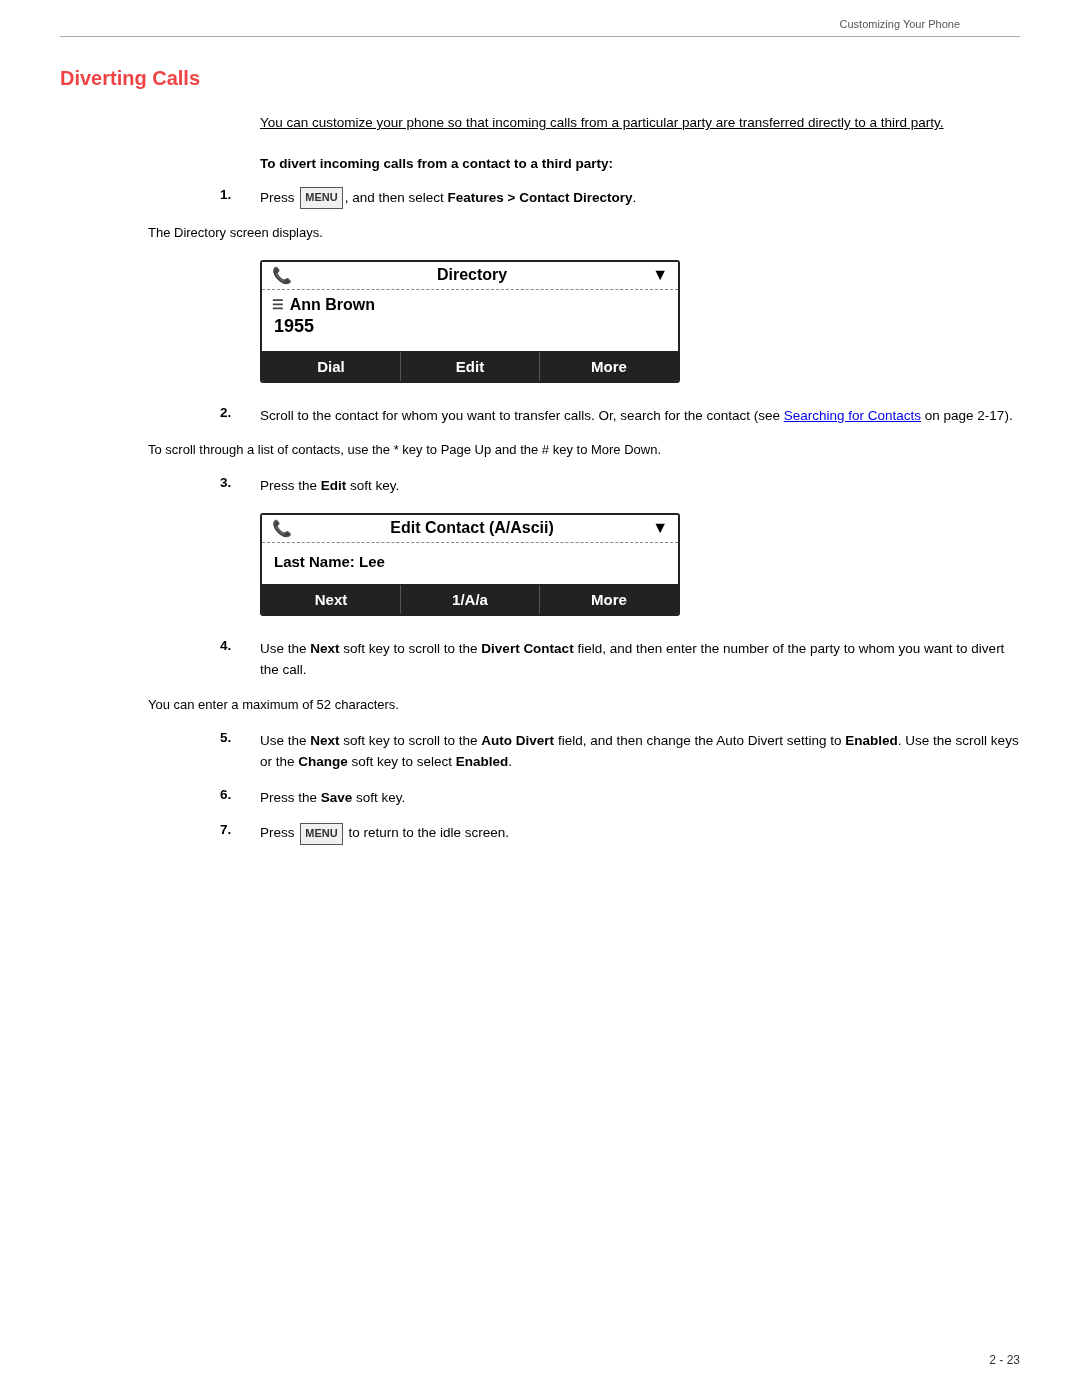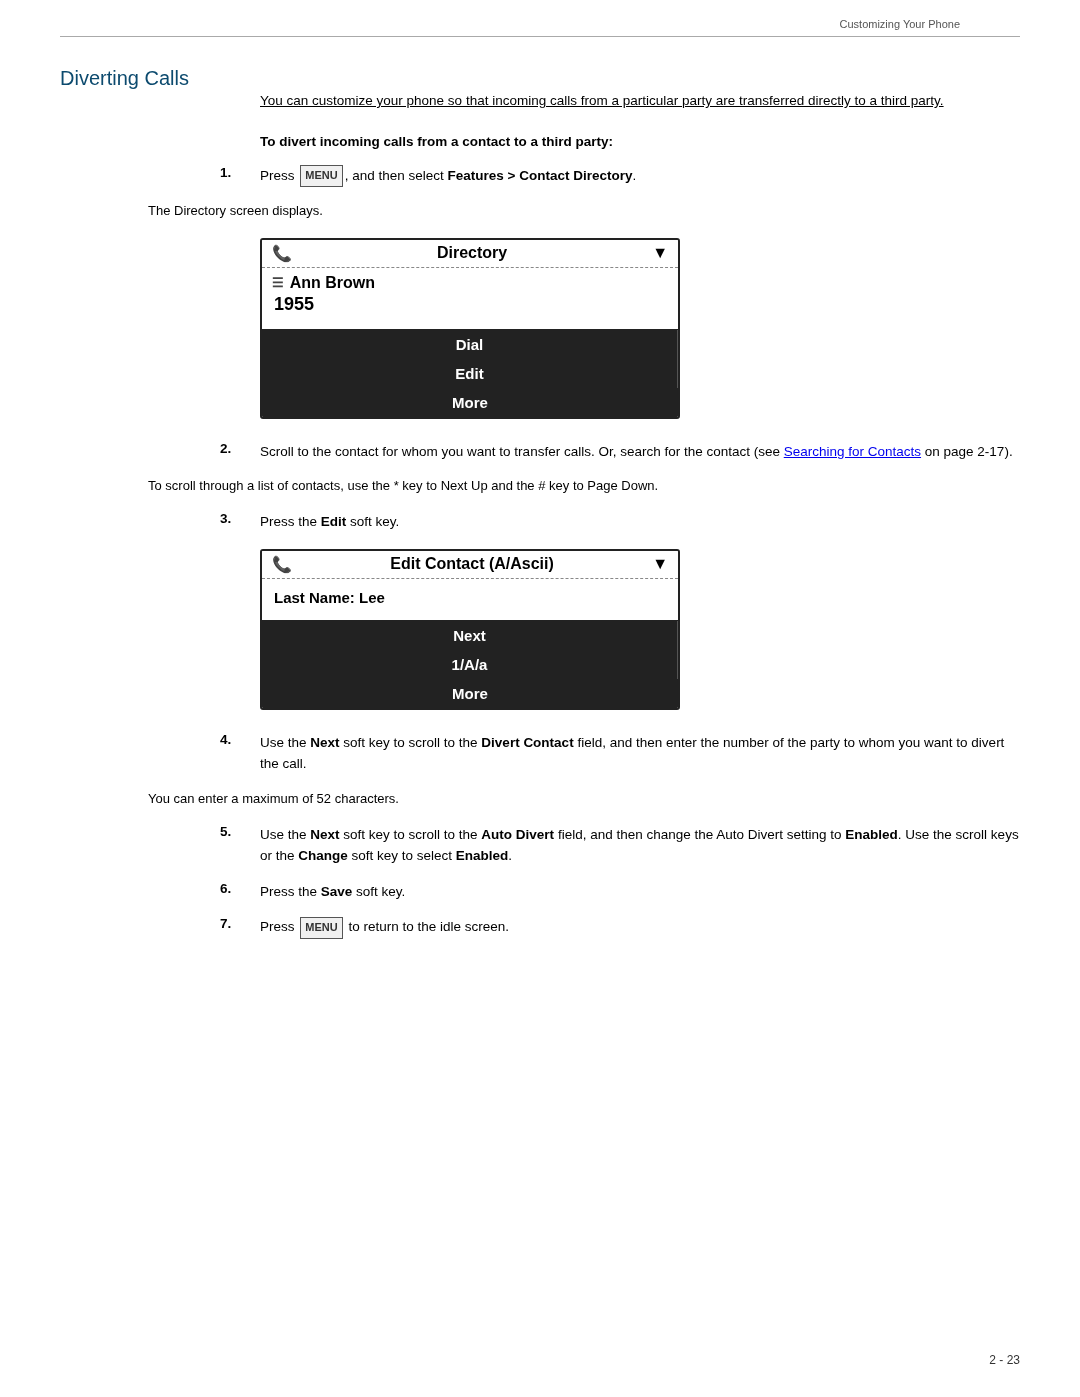--- a/index.html
+++ b/index.html
@@ -21,22 +21,23 @@
       border-bottom: 1px solid #aaa;
       margin: 0 60px;
     }
 
     .page-content {
       padding: 30px 60px 60px 60px;
     }
 
     .section-title {
       font-size: 20px;
-      font-weight: normal;
-      color: #0c4a6e;
+      font-weight: bold;
+      color: #ef4444;
+      margin-bottom: 22px;
       border-bottom: none;
     }
 
     .intro-text {
       margin-left: 200px;
       margin-bottom: 22px;
       font-size: 13.5px;
       line-height: 1.6;
       text-decoration: underline;
     }
@@ -134,21 +135,20 @@
       font-size: 18px;
       font-weight: bold;
       margin-bottom: 4px;
       margin-left: 2px;
     }
 
     .screen-buttons {
       display: flex;
       border-top: 1px solid #222;
       margin-top: 4px;
-      flex-direction: column;
     }
 
     .screen-btn {
       flex: 1;
       background: #222;
       color: #fff;
       font-weight: bold;
       font-size: 15px;
       text-align: center;
       padding: 6px 4px;
@@ -240,21 +240,21 @@
   </div>
 
   <div class="step-block">
     <span class="step-num">2.</span>
     <span class="step-text">
       Scroll to the contact for whom you want to transfer calls. Or, search for the contact (see <a href="#">Searching for Contacts</a> on page 2-17).
     </span>
   </div>
 
   <div class="sub-text">
-    To scroll through a list of contacts, use the * key to Next Up and the # key to Page Down.
+    To scroll through a list of contacts, use the * key to Page Up and the # key to More Down.
   </div>
 
   <div class="step-block">
     <span class="step-num">3.</span>
     <span class="step-text">
       Press the <b>Edit</b> soft key.
     </span>
   </div>
 
 

